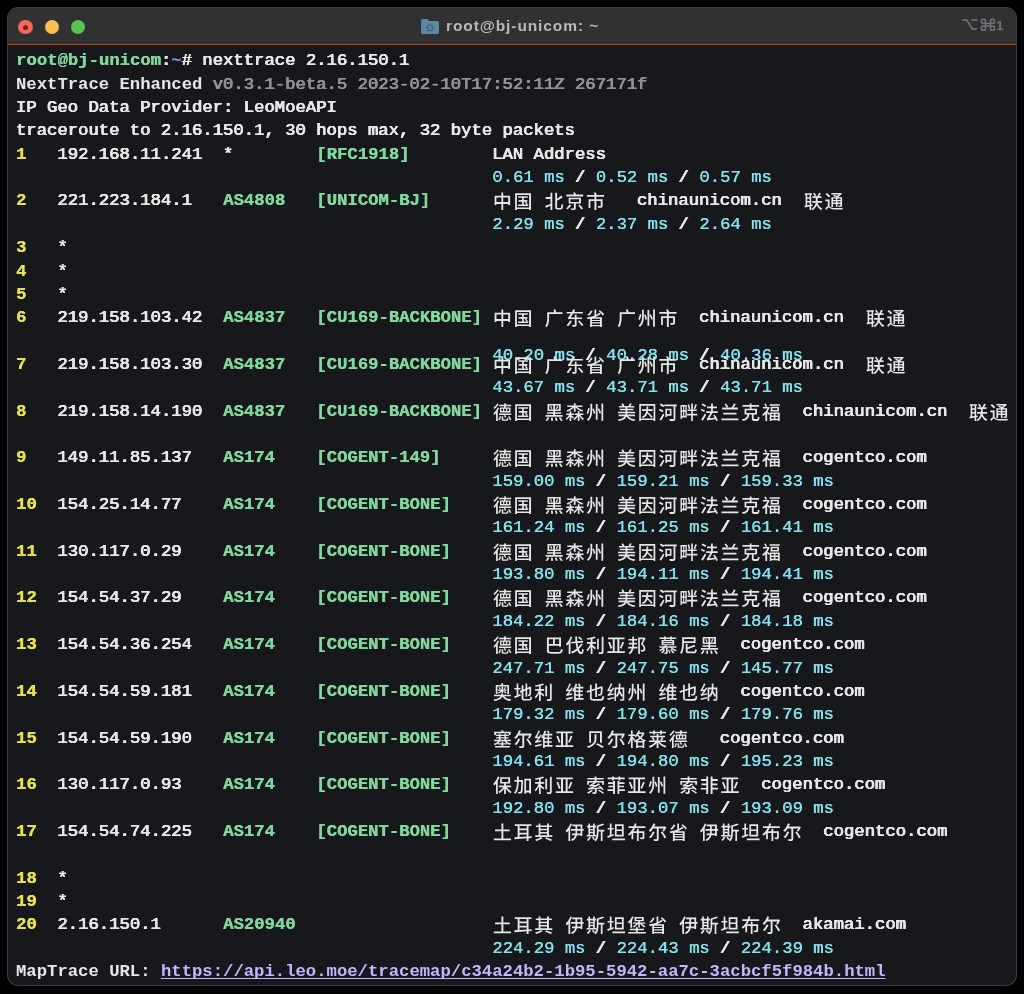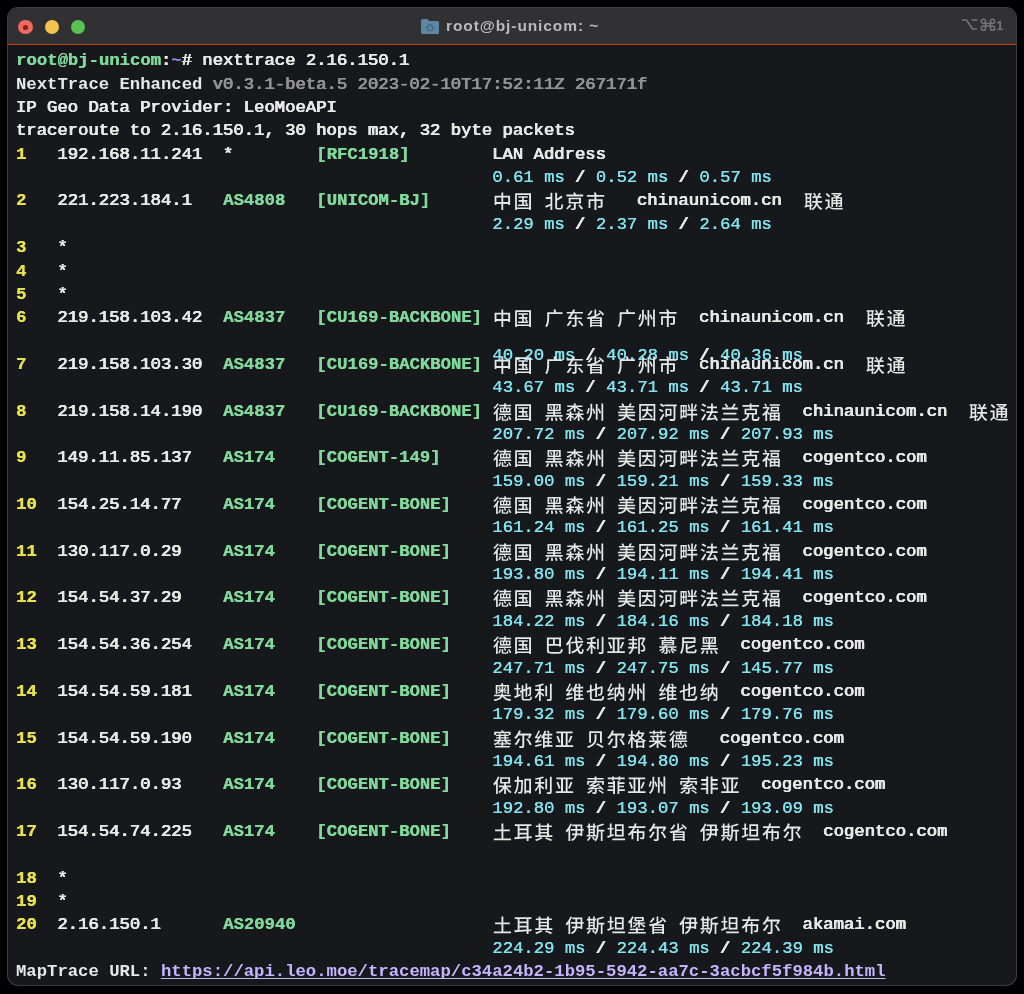--- a/index.html
+++ b/index.html
@@ -85,21 +85,20 @@
         <use href="#cB"></use>
       </svg><s style="left:683.1px">chinaunicom.cn</s><svg class="k" style="left:848.7px" width="41.4" height="23.4" viewBox="0 0 41.4 23.4">
         <use href="#cJ"></use>
       </svg></div>
     <div class="r" style="top:368.27px">                                              <i class="c">43.67 ms</i> / <i class="c">43.71 ms</i> / <i class="c">43.71 ms</i></div>
     <div class="r" style="top:391.62px"><i class="y">8</i>   219.158.14.190  <i class="gr">AS4837</i>   <i class="gr">[CU169-BACKBONE]</i><svg class="k" style="left:476.1px" width="289.8" height="23.4" viewBox="0 0 289.8 23.4">
         <use href="#cC"></use>
       </svg><s style="left:786.6px">chinaunicom.cn</s><svg class="k" style="left:952.2px" width="41.4" height="23.4" viewBox="0 0 41.4 23.4">
         <use href="#cJ"></use>
       </svg></div>
-    <div class="r" style="top:414.98px">                                              <i class="c">207.72 ms</i> / <i class="c">207.92 ms</i> / <i class="c">207.93 ms</i></div>
     <div class="r" style="top:438.34px"><i class="y">9</i>   149.11.85.137   <i class="gr">AS174</i>    <i class="gr">[COGENT-149]</i><svg class="k" style="left:476.1px" width="289.8" height="23.4" viewBox="0 0 289.8 23.4">
         <use href="#cC"></use>
       </svg><s style="left:786.6px">cogentco.com</s></div>
     <div class="r" style="top:461.69px">                                              <i class="c">159.00 ms</i> / <i class="c">159.21 ms</i> / <i class="c">159.33 ms</i></div>
     <div class="r" style="top:485.05px"><i class="y">10</i>  154.25.14.77    <i class="gr">AS174</i>    <i class="gr">[COGENT-BONE]</i><svg class="k" style="left:476.1px" width="289.8" height="23.4" viewBox="0 0 289.8 23.4">
         <use href="#cC"></use>
       </svg><s style="left:786.6px">cogentco.com</s></div>
     <div class="r" style="top:508.40px">                                              <i class="c">161.24 ms</i> / <i class="c">161.25 ms</i> / <i class="c">161.41 ms</i></div>
     <div class="r" style="top:531.75px"><i class="y">11</i>  130.117.0.29    <i class="gr">AS174</i>    <i class="gr">[COGENT-BONE]</i><svg class="k" style="left:476.1px" width="289.8" height="23.4" viewBox="0 0 289.8 23.4">
         <use href="#cC"></use>

